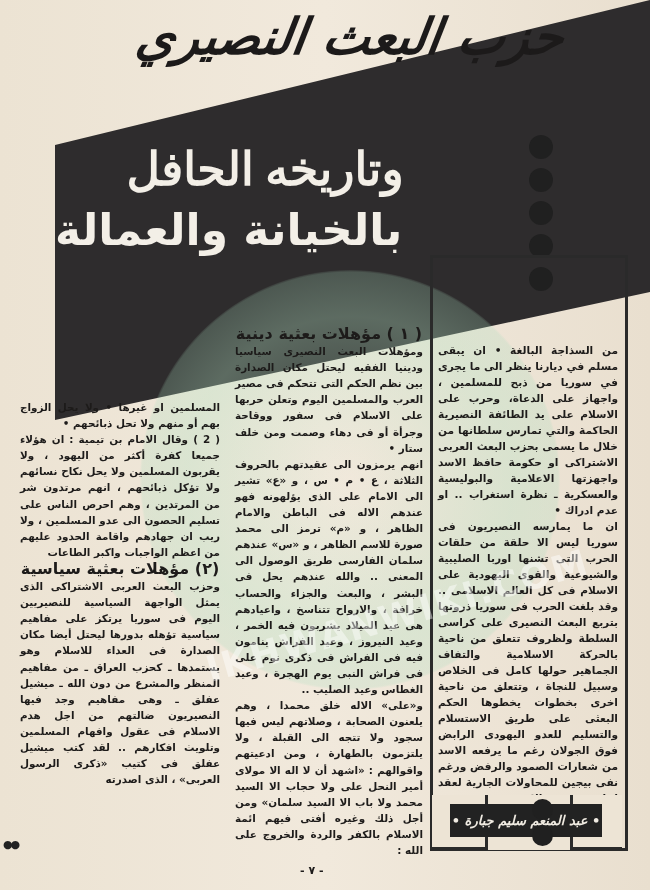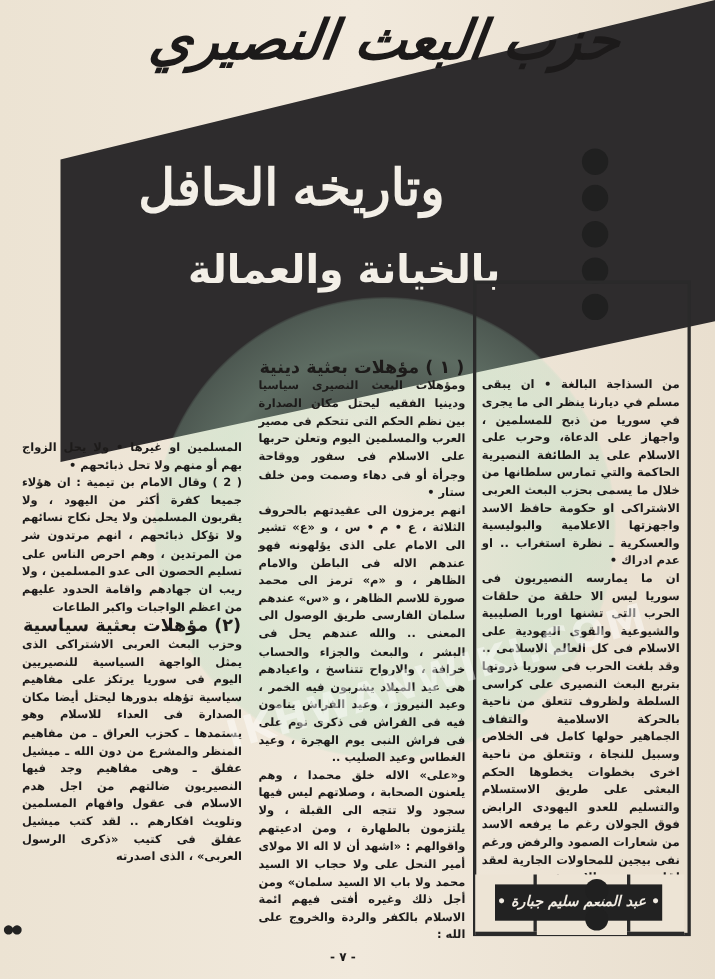--- a/index.html
+++ b/index.html
@@ -4,23 +4,23 @@
 <style>
   html, body { margin:0; padding:0; }
   body { width:650px; height:890px; background:#eee6d8; position:relative; overflow:hidden;
          font-family:"DejaVu Sans", sans-serif; color:#1d1b1a; }
   .page { position:absolute; inset:0; background:linear-gradient(90deg,#ece3d3 0%, #f1e9dc 50%, #e9dfcf 100%); }
   .dark-band { position:absolute; left:0; top:0; width:650px; height:420px; }
   .headline-1 { position:absolute; top:0; left:70px; width:560px; text-align:center; direction:rtl;
                 font-family:"DejaVu Serif", serif; font-weight:bold; font-size:50px; color:#1c1a1a;
                 font-style:italic; letter-spacing:-1px; transform:skewX(-8deg); line-height:74px; }
   .headline-2 { position:absolute; top:140px; left:75px; width:380px; text-align:center; direction:rtl;
-                font-family:Liberation Sans, sans-serif; font-weight:bold; font-size:46px; color:#f3efe7; line-height:60px; }
-  .headline-3 { position:absolute; top:214px; left:55px; width:400px; text-align:right; direction:rtl;
-                font-family:"DejaVu Sans", sans-serif; font-weight:bold; font-size:36px; color:#f3efe7; line-height:64px; }
+                font-family:Liberation Serif, serif; font-weight:bold; font-size:46px; color:#f3efe7; line-height:60px; }
+  .headline-3 { position:absolute; top:198px; left:55px; width:400px; text-align:left; direction:rtl;
+                font-family:"DejaVu Sans", sans-serif; font-weight:bold; font-size:44px; color:#f3efe7; line-height:64px; }
   .dots { position:absolute; }
   .dot { width:24px; height:24px; border-radius:50%; background:#202020; margin-bottom:9px; }
   .col { position:absolute; direction:rtl; text-align:justify; font-size:10.4px; line-height:16.1px; font-weight:bold; }
   .col p { margin:0; }
   .col .sub { text-align:center; font-size:16px; margin:1px 0; }
   .box { position:absolute; left:430px; top:255px; width:192px; height:590px; border:3px solid #2a2a2a; }
   .box-text { position:absolute; left:438px; top:342px; width:180px; font-size:10.6px; line-height:16px; }
   .byline { position:absolute; left:450px; top:761px; width:152px; height:33px; background:#222;
             color:#f0ebe2; font-size:13px; font-weight:bold; direction:rtl; text-align:center; line-height:33px;
             font-family:"DejaVu Serif", serif; font-style:italic;margin-top:43px; }

